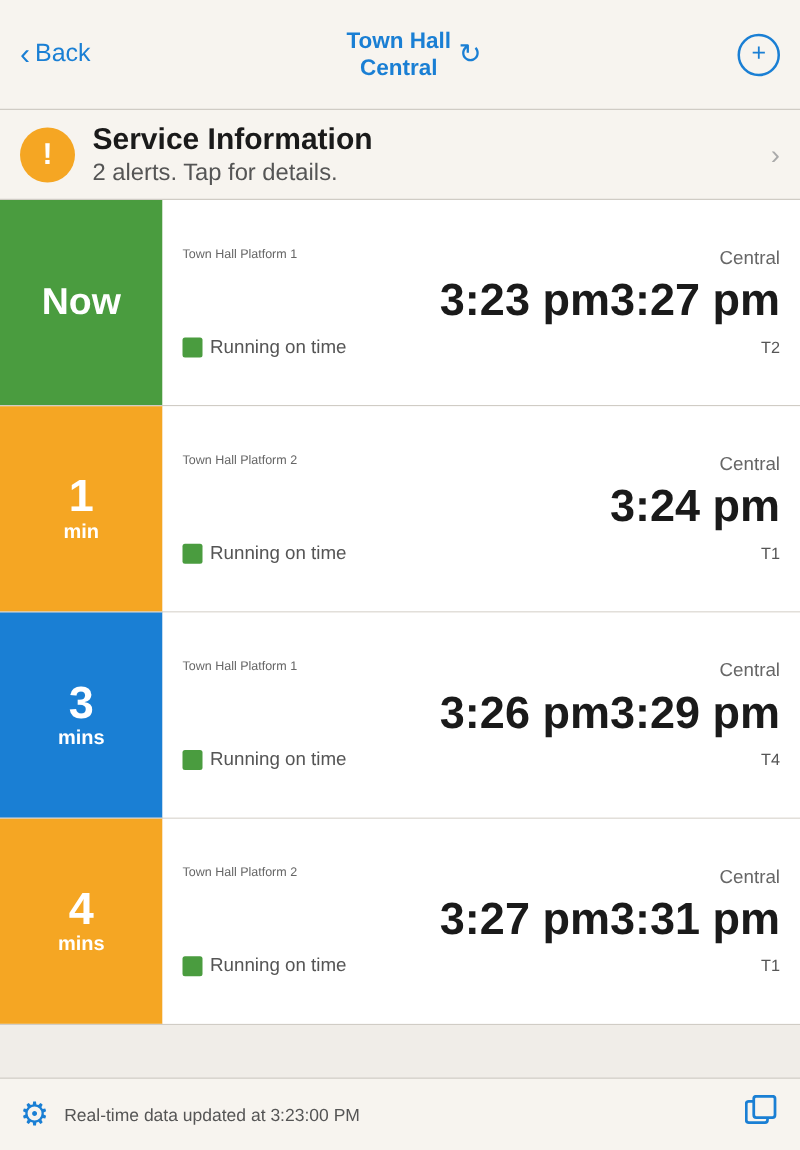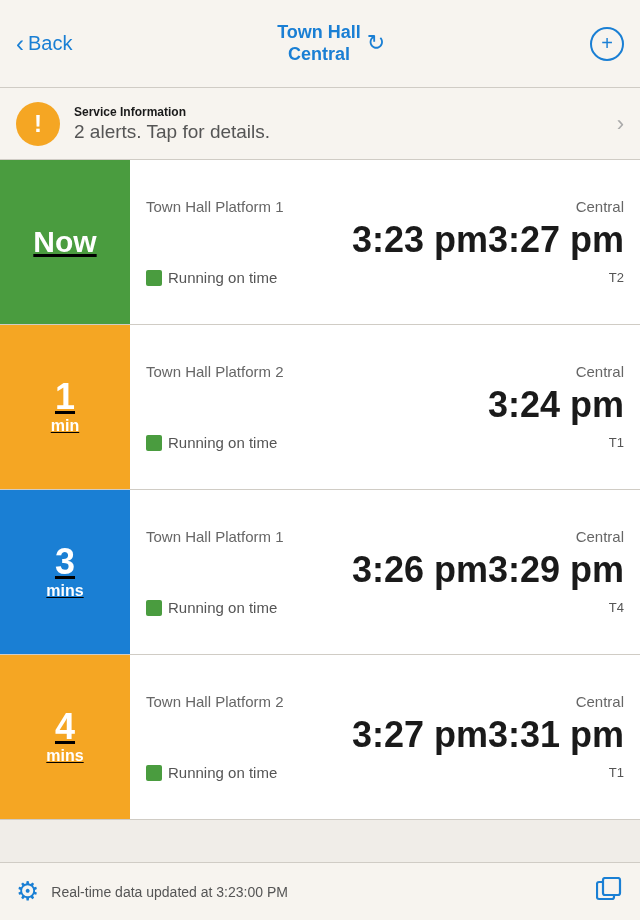--- a/index.html
+++ b/index.html
@@ -91,21 +91,21 @@
     }
     #alert-icon span {
       color: white;
       font-size: 24px;
       font-weight: bold;
     }
     #service-info-text {
       flex: 1;
     }
     #service-info-title {
-      font-size: 12px;
+      font-size: 24px;
       font-weight: 600;
       color: #1a1a1a;
     }
     #service-info-subtitle {
       font-size: 19px;
       color: #555;
       margin-top: 2px;
     }
     #service-info-chevron {
       color: #aaa;
@@ -124,21 +124,20 @@
     }
 
     .departure-time-badge {
       width: 130px;
       flex-shrink: 0;
       display: flex;
       flex-direction: column;
       align-items: center;
       justify-content: center;
       font-weight: bold;
-      text-decoration: underline;
     }
     .departure-time-badge.now {
       background: #4a9c3f;
     }
     .departure-time-badge.min1 {
       background: #f5a623;
     }
     .departure-time-badge.min3 {
       background: #1a7fd4;
     }
@@ -171,21 +170,21 @@
       flex-direction: column;
       justify-content: center;
     }
     .detail-top-row {
       display: flex;
       justify-content: space-between;
       align-items: flex-start;
       margin-bottom: 4px;
     }
     .platform-name {
-      font-size: 15px;
+      font-size: 10px;
       color: #666;
     }
     .destination-label {
       font-size: 15px;
       color: #666;
       text-align: right;
     }
     .time-row {
       display: flex;
       justify-content: flex-end;

